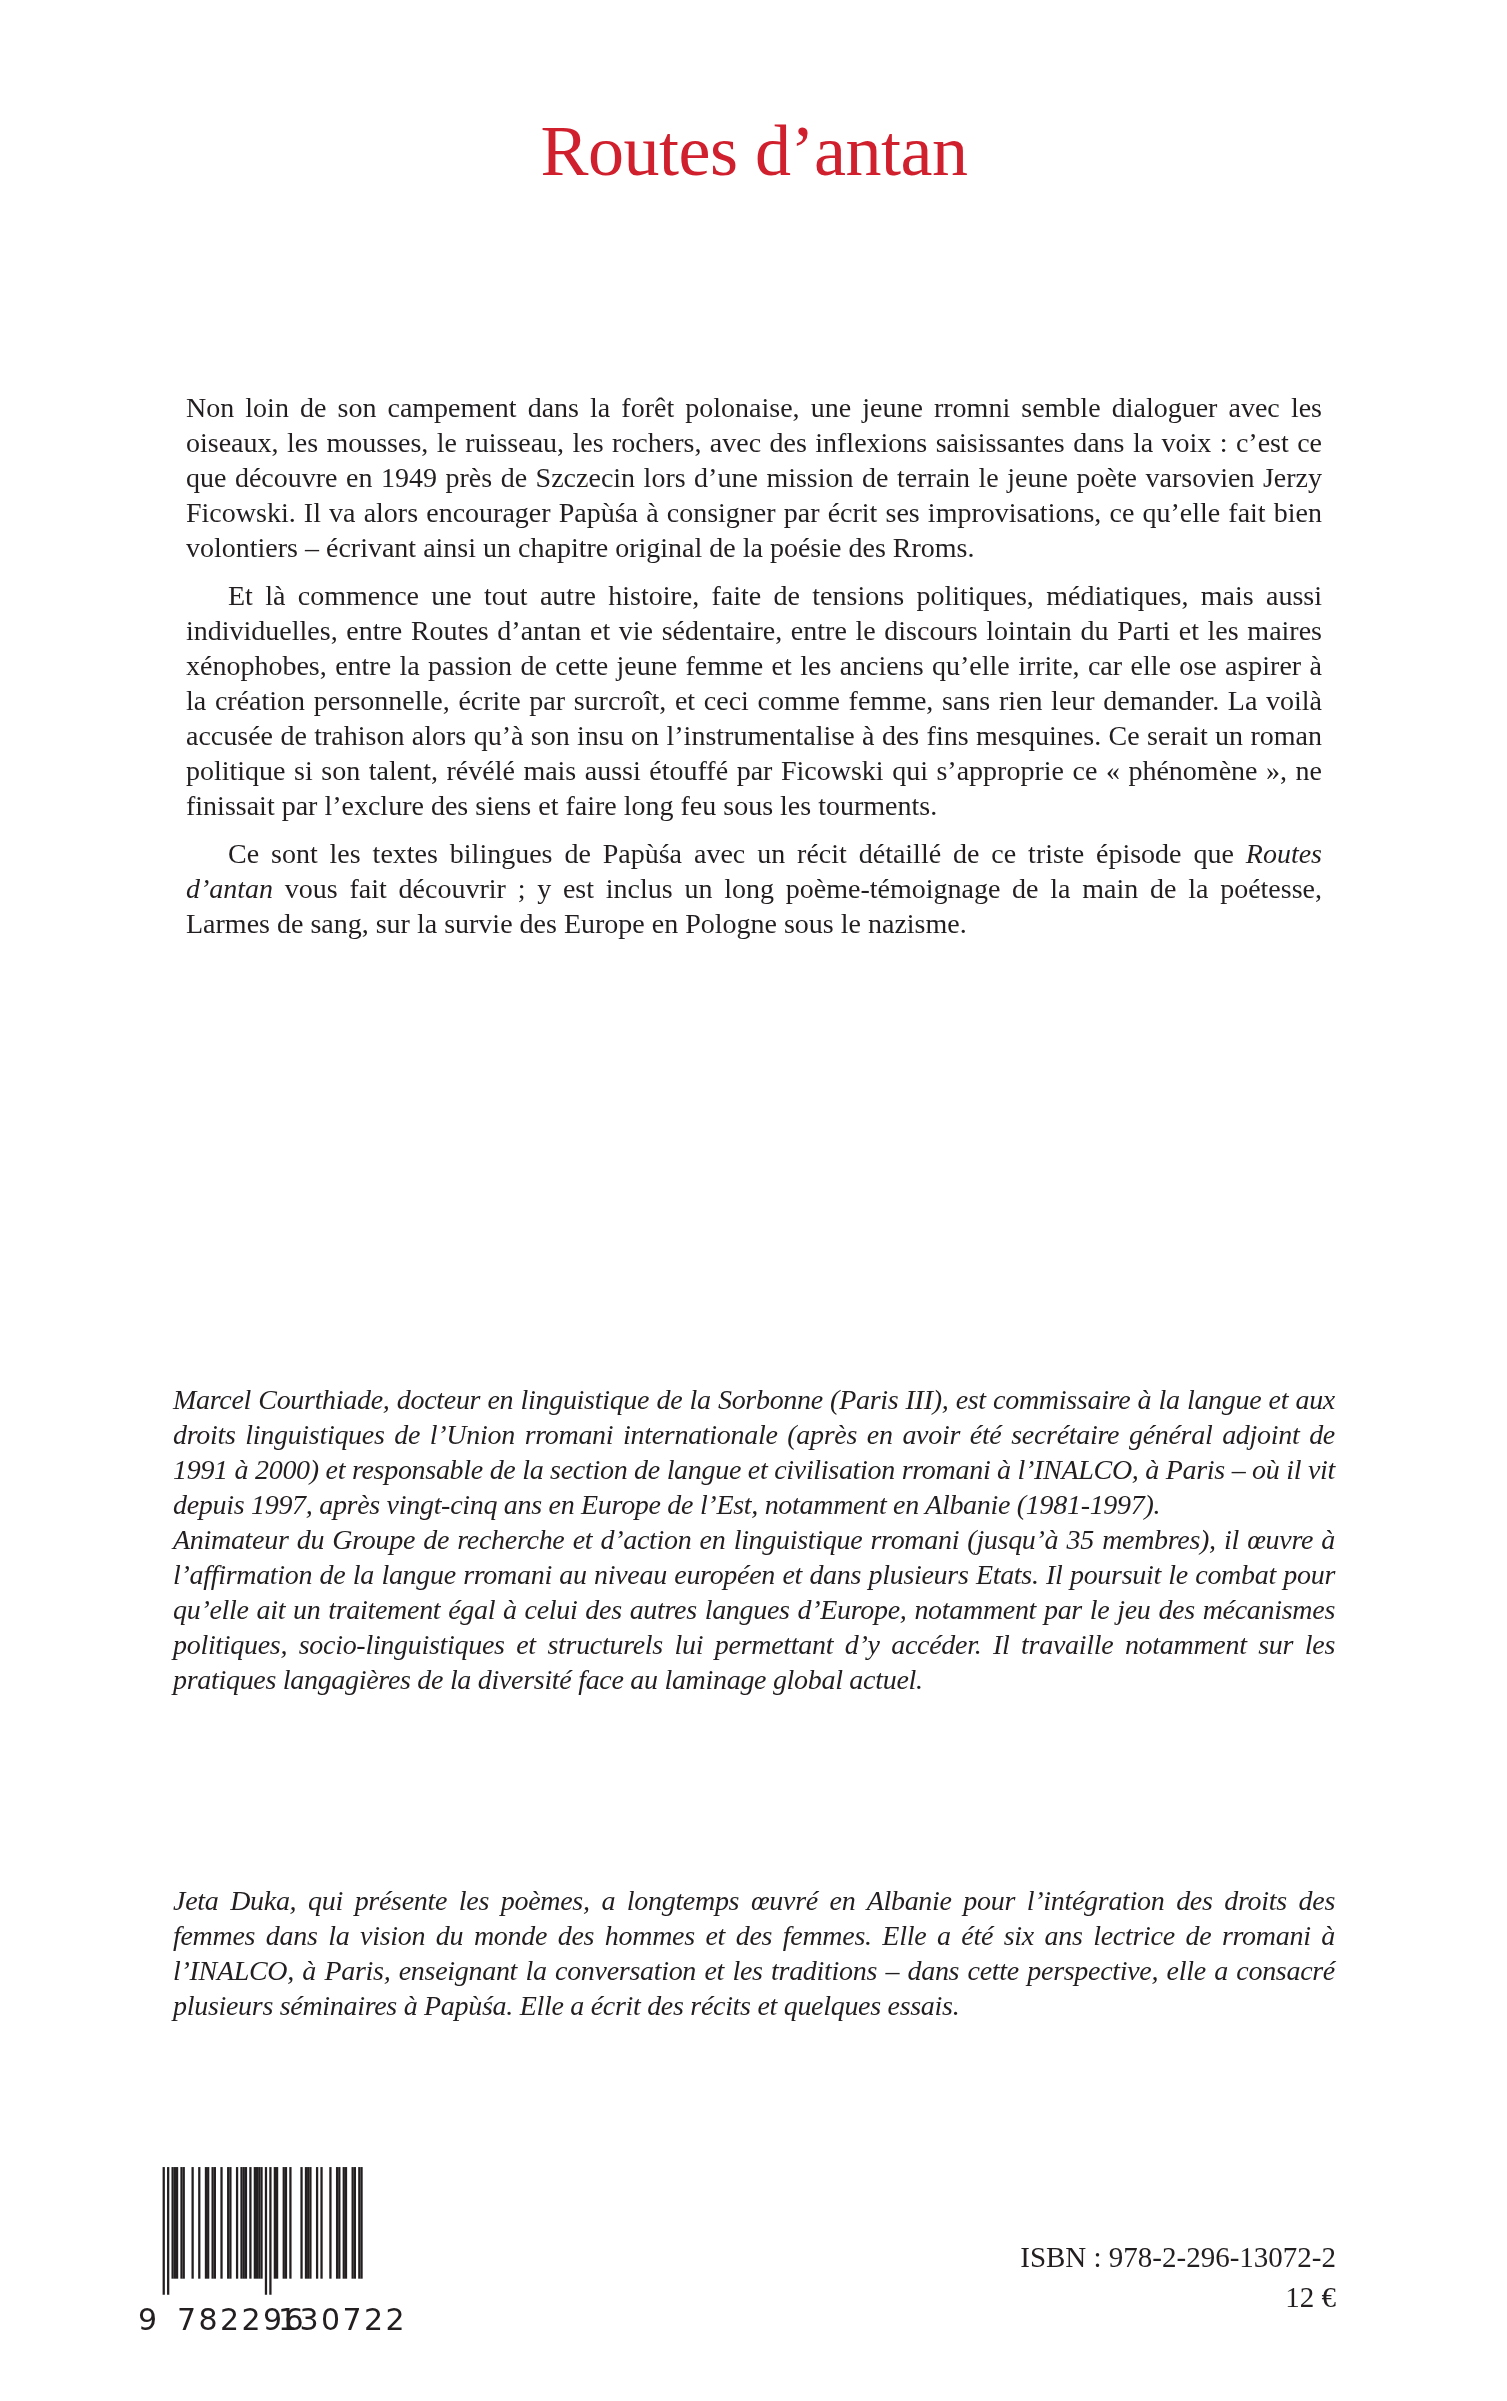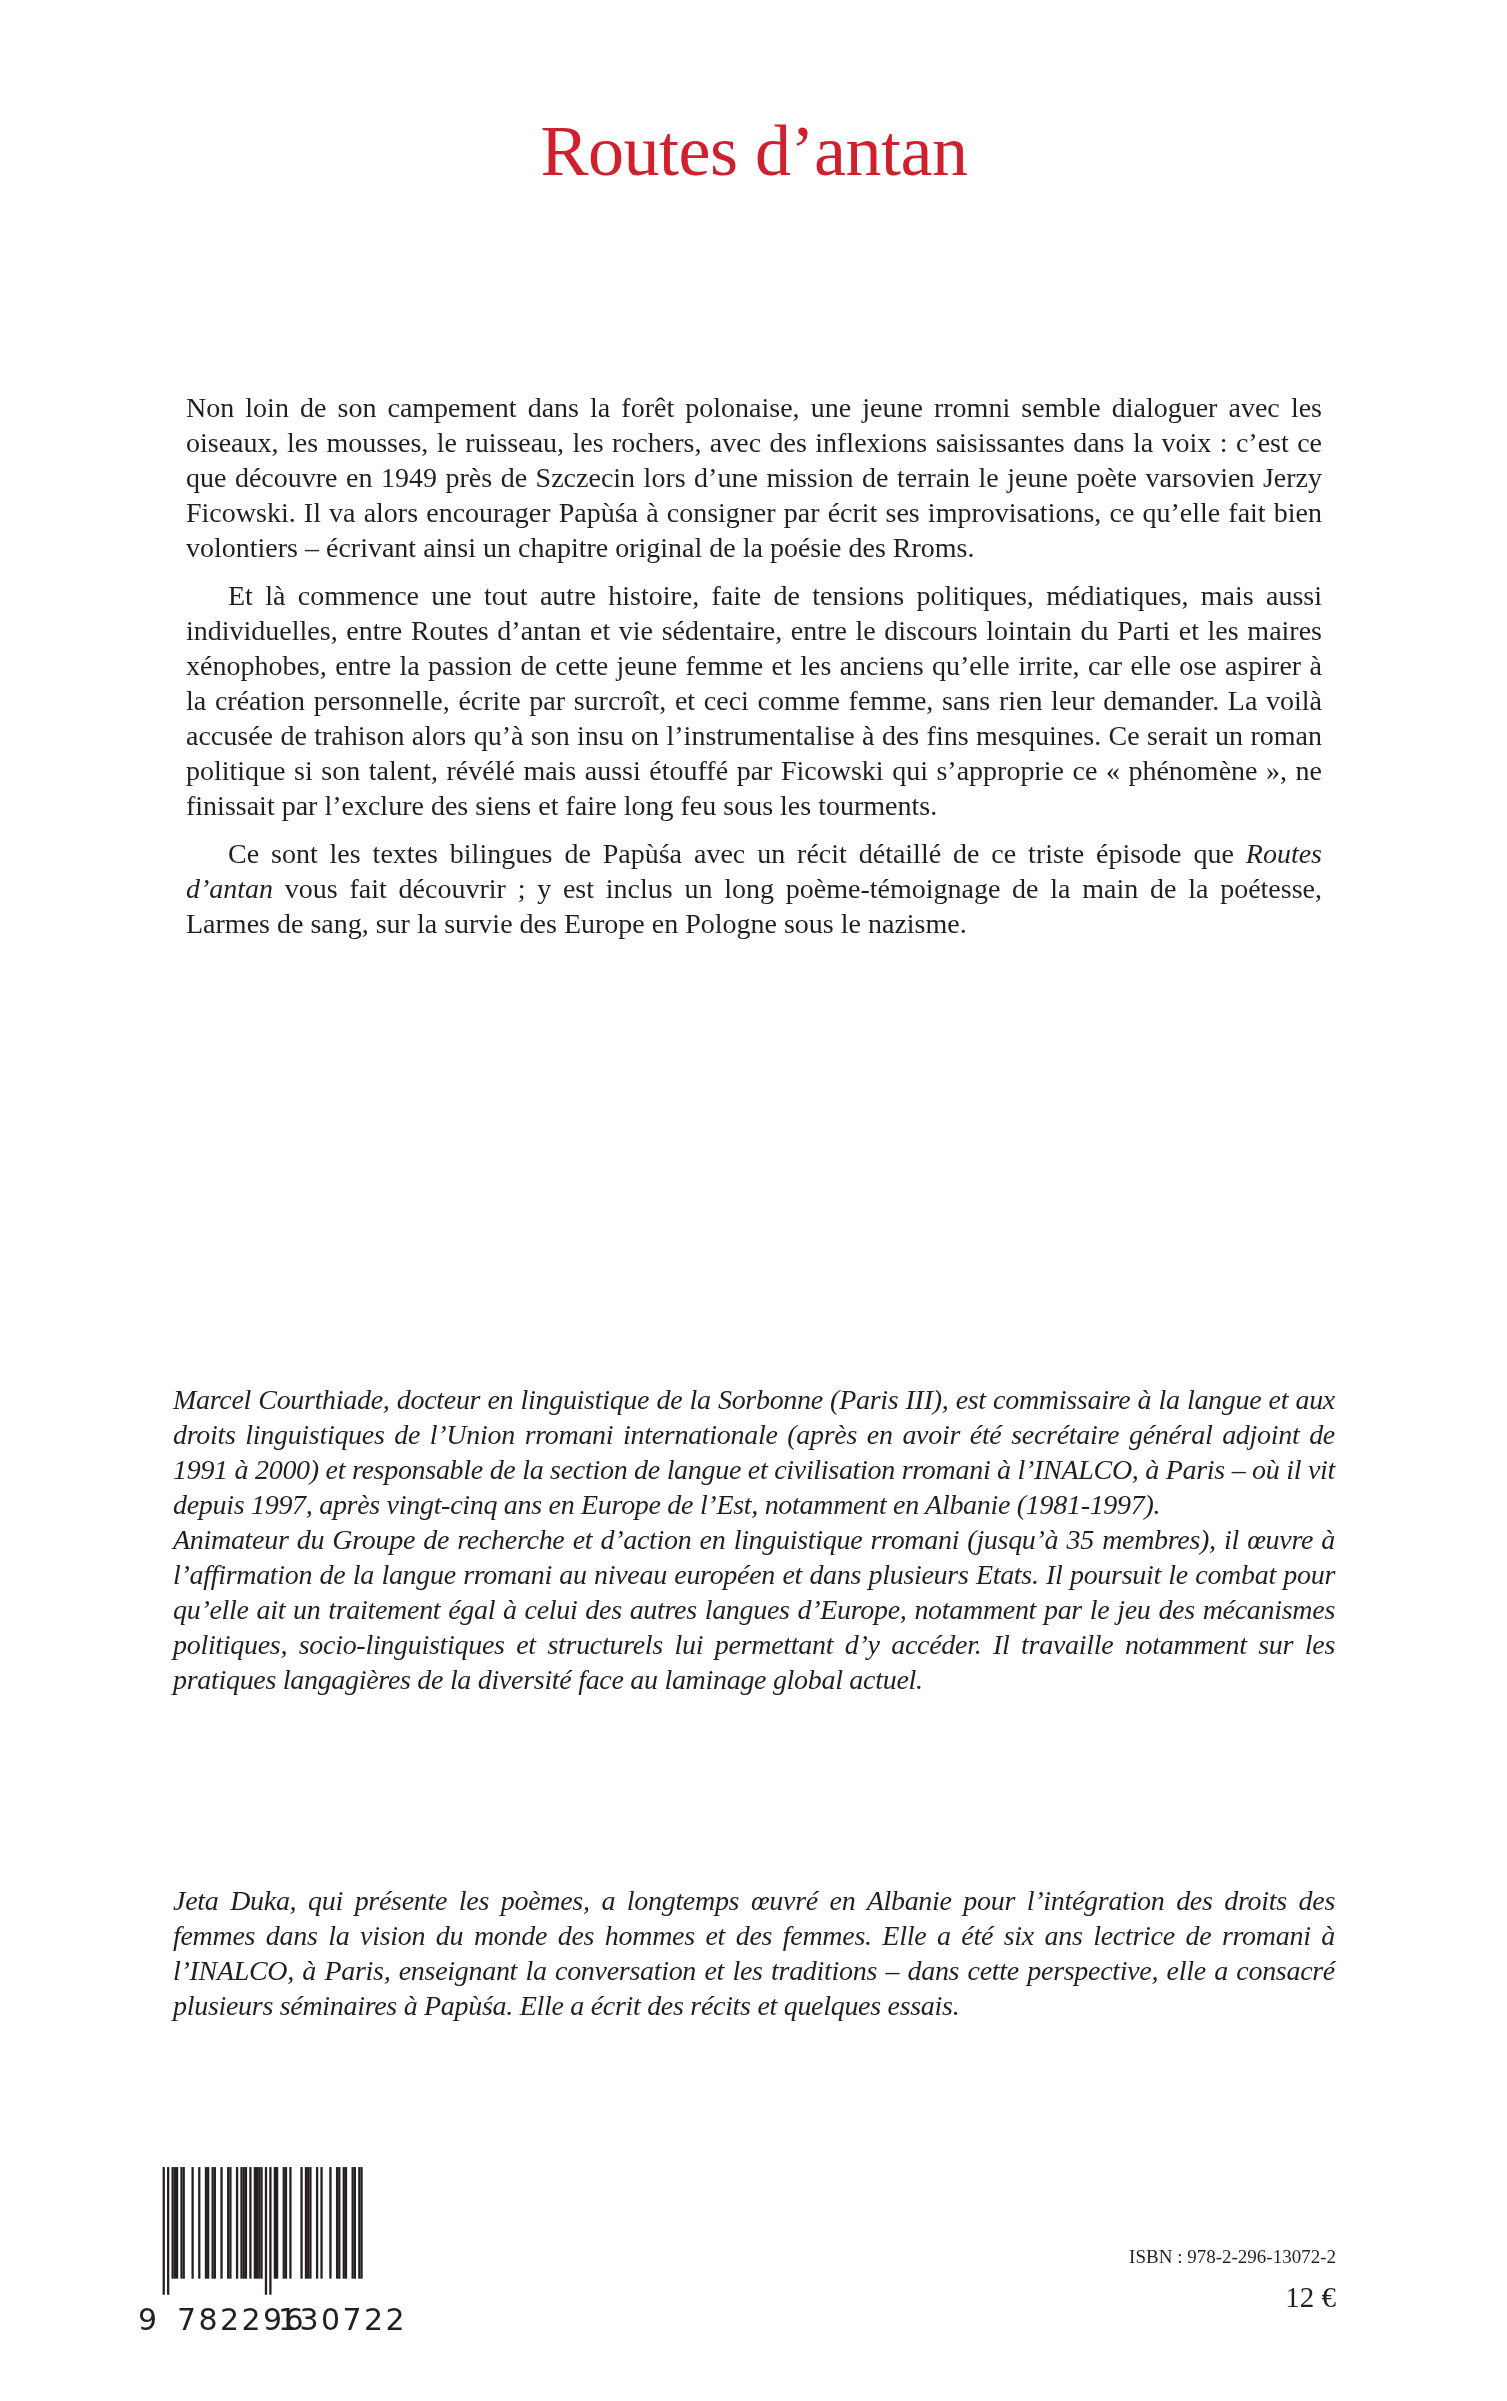--- a/index.html
+++ b/index.html
@@ -11,21 +11,21 @@
   .body-text { position: absolute; left: 173px; top: 377px; width: 1162px; font-size: 28px; line-height: 35px; text-align: justify; }
   .body-text p { margin: 13px; }
   .body-text p.indent { text-indent: 42px; }
   .bio { position: absolute; left: 173px; width: 1162px; font-size: 28px; line-height: 35px; font-style: italic; text-align: justify; letter-spacing: -0.3px; }
   .bio p { margin: 0; }
   .bio1 { top: 1382px; }
   .bio2 { top: 1883px; }
   em { font-style: italic; }
   .barcode-wrap { position: absolute; left: 138px; top: 2167px; width: 227px; height: 170px; }
   .barcode-svg { position: absolute; left: 0; top: 0; }
-  .isbn { position: absolute; right: 172px; top: 2240px; font-size: 19px; line-height: 34px; text-align: center; font-family: "Liberation Serif", serif; }
+  .isbn { position: absolute; right: 172px; top: 2240px; font-size: 29px; line-height: 34px; text-align: center; font-family: "Liberation Serif", serif; }
   .price { position: absolute; right: 172px; top: 2280px; font-size: 29px; line-height: 34px; text-align: left; }
   .bc-digits { position: absolute; top: 135px; left: 0; font-family: "DejaVu Sans", sans-serif; font-size: 30px; letter-spacing: 2.4px; color: #231f20; white-space: nowrap; }
 </style>
 </head>
 <body>
 
 <div class="title-block">
   <h1 class="title-main">Routes d’antan</h1>
 </div>
 

